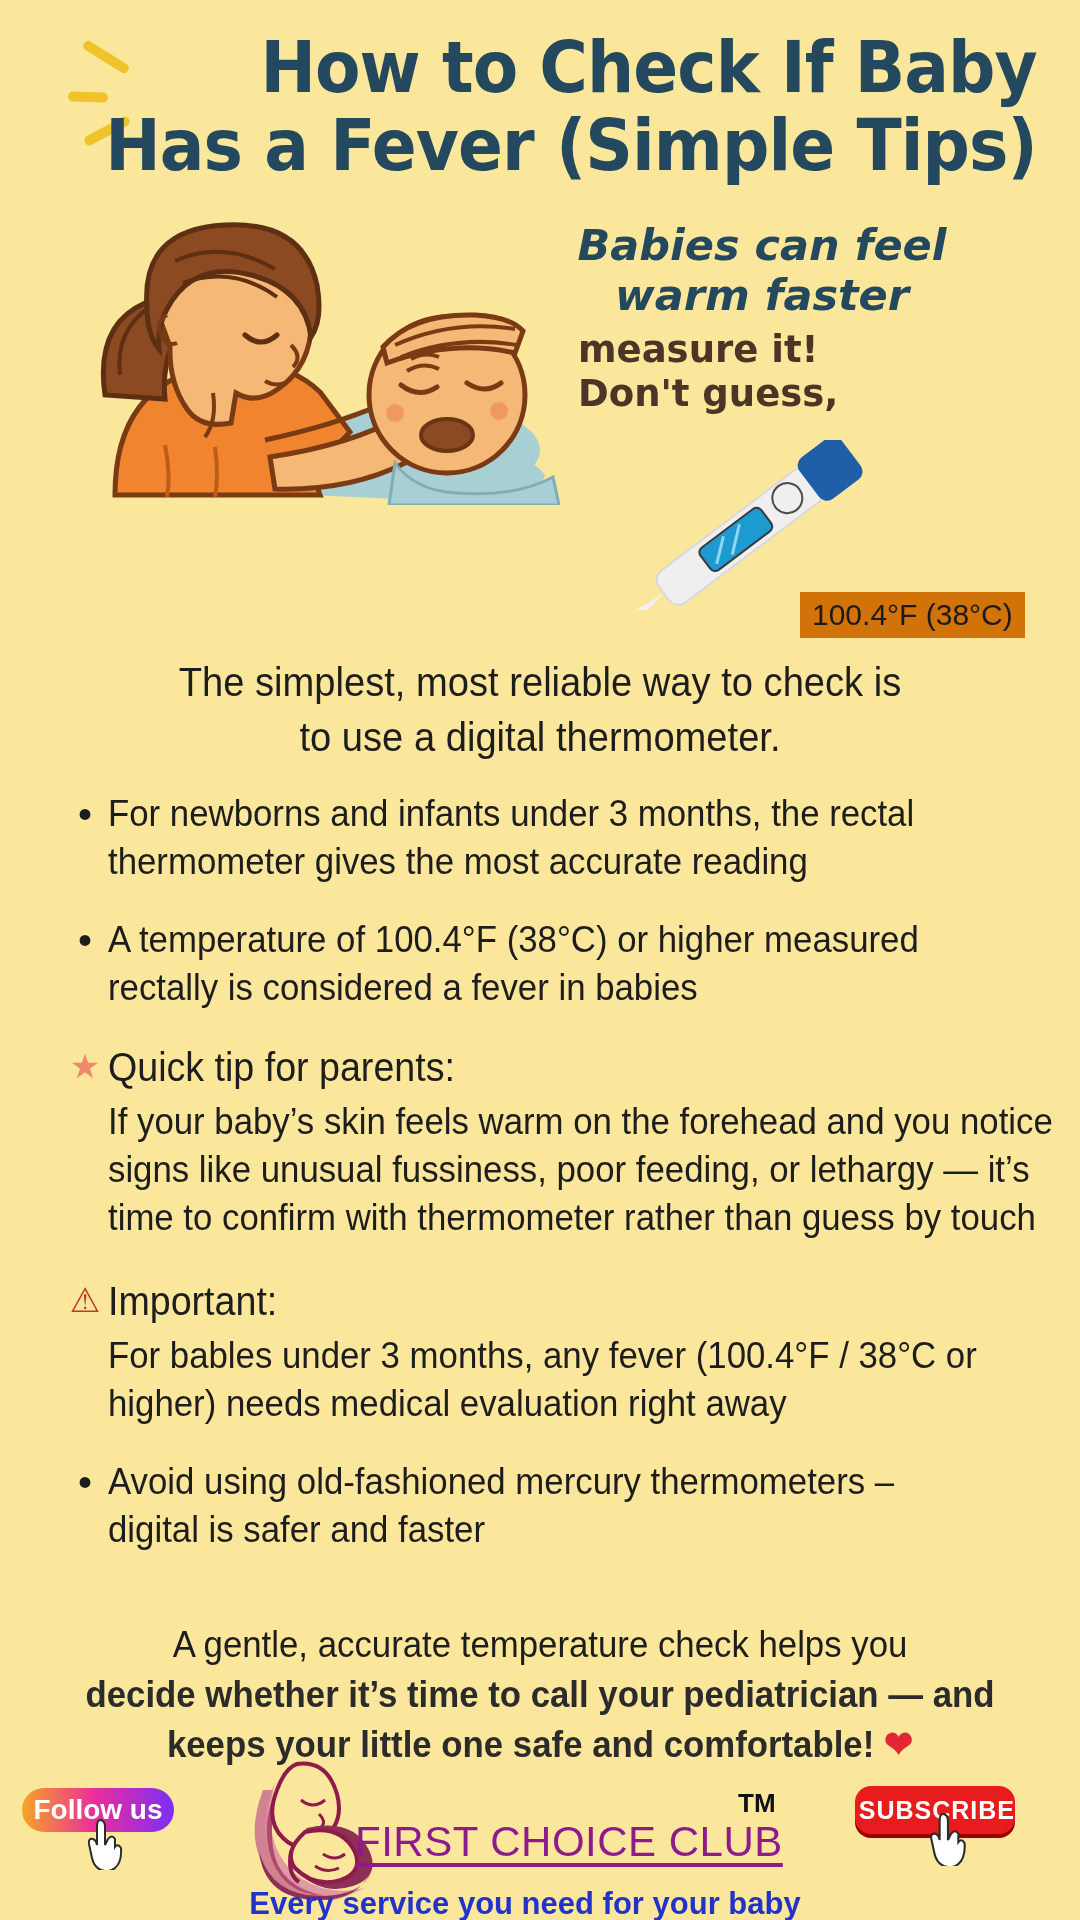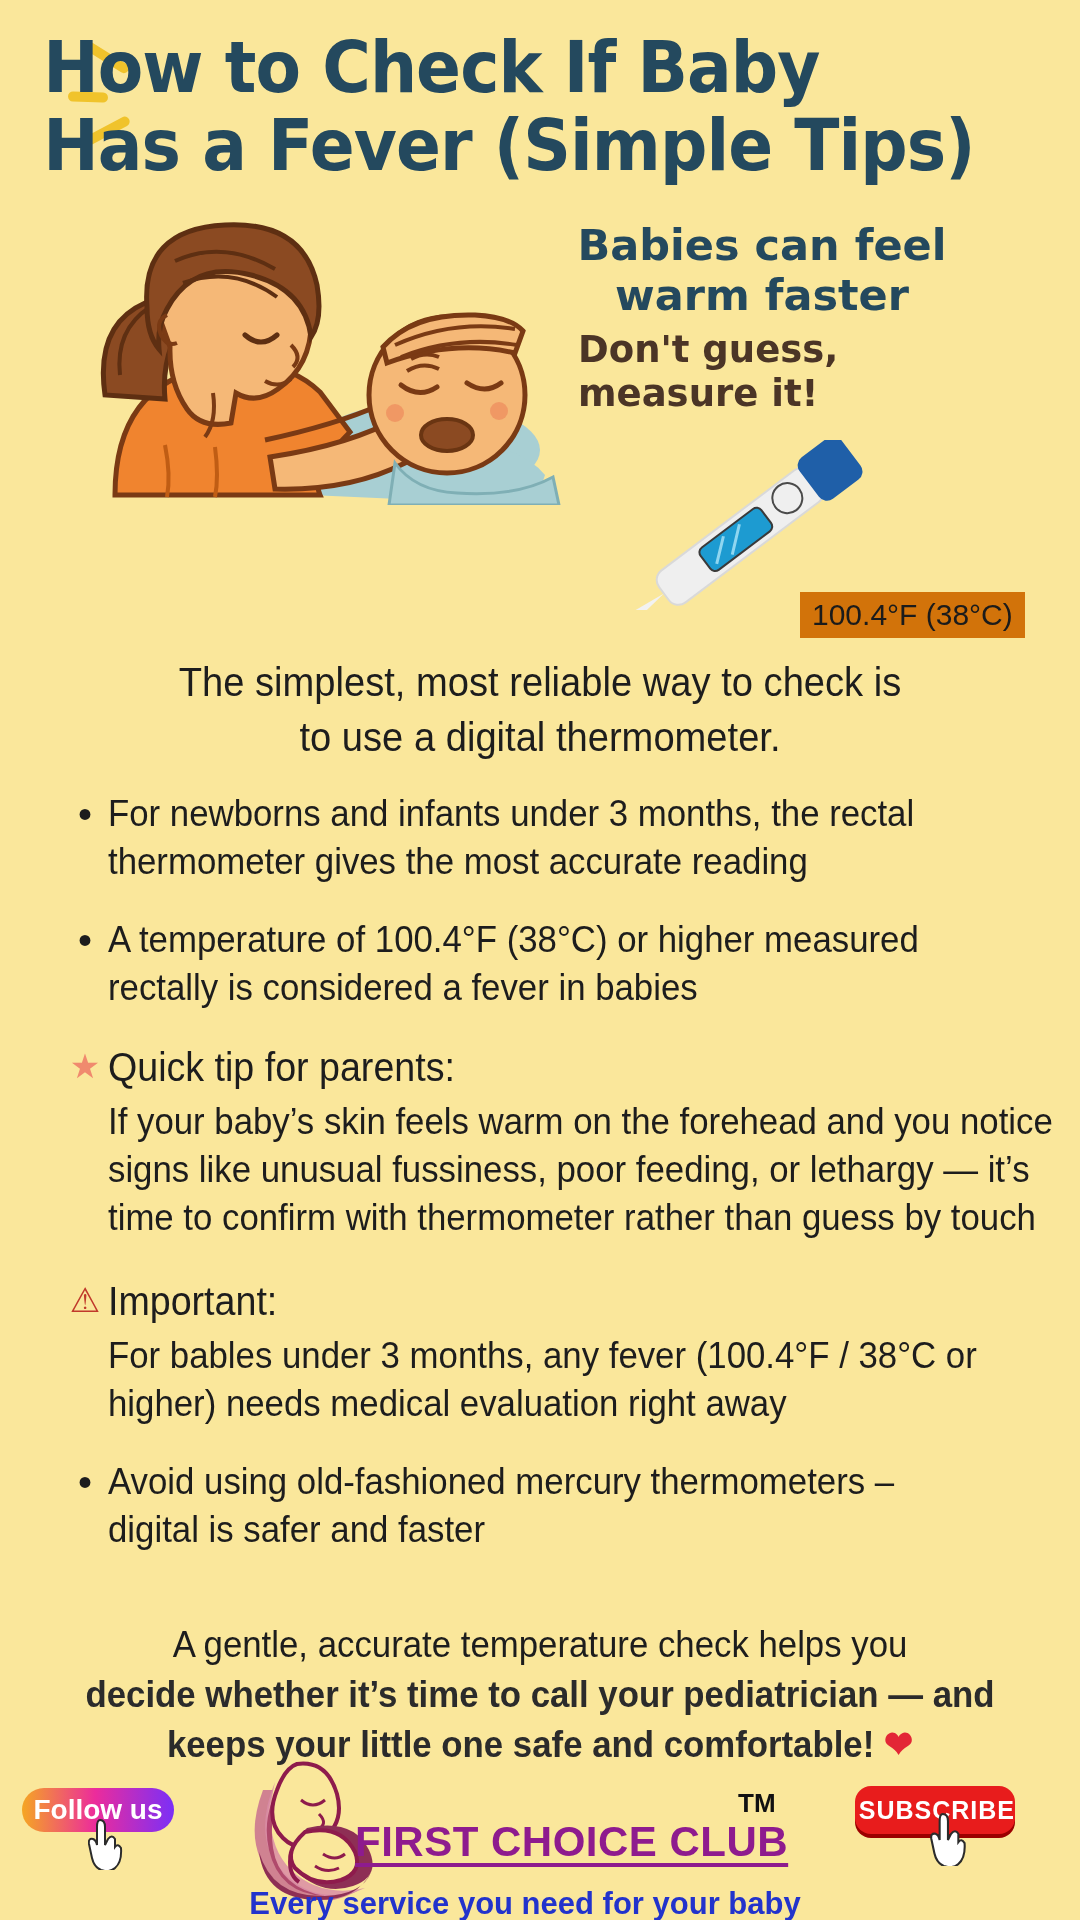--- a/index.html
+++ b/index.html
@@ -7,41 +7,41 @@
     width:1080px;height:1920px;
     background:#FAE79B;
     font-family:"Liberation Sans", sans-serif;
     overflow:hidden;
     position:relative;
   }
   .page{position:relative;width:1080px;height:1920px;background:#FAE79B;}
 
   
   .title-block{
-    position:absolute;left:0;top:28px;width:1080px;text-align:left;
+    position:absolute;left:0;top:28px;width:1080px;text-align:right;
   }
   .title-line{
     font-family:"DejaVu Sans", sans-serif;
     font-weight:700;
     color:#24495E;
     font-size:72px;
     line-height:78px;
     letter-spacing:-1px;
     transform:scaleX(0.92);
   }
   .sparkles{position:absolute;left:62px;top:34px;width:110px;height:110px;}
   .spark{position:absolute;background:#F0C32B;border-radius:6px;height:10px;}
   .spark.s1{width:52px;left:18px;top:18px;transform:rotate(32deg);}
   .spark.s2{width:40px;left:6px;top:58px;transform:rotate(2deg);}
   .spark.s3{width:50px;left:20px;top:92px;transform:rotate(-28deg);}
 
   
   .illus{position:absolute;left:95px;top:195px;width:470px;height:310px;}
   .side-head{
-    position:absolute;left:552px;top:220px;width:420px;text-align:center;
+    position:absolute;left:552px;top:220px;width:420px;text-align:center;font-style:italic;
   }
   .side-head .l{
     font-family:"DejaVu Sans", sans-serif;font-weight:700;color:#24495E;
     font-size:43px;line-height:50px;
   }
   .sub-head{
     position:absolute;left:578px;top:328px;width:340px;text-align:left;
   }
   .sub-head .l{
     font-family:"DejaVu Sans", sans-serif;font-weight:700;color:#4B3526;
@@ -110,21 +110,21 @@
     position:absolute;left:22px;top:28px;width:152px;height:44px;
     border-radius:22px;
     background:linear-gradient(90deg,#F5A623 0%,#EC2C9B 48%,#7B2FF7 100%);
     color:#fff;font-size:28px;font-weight:700;
     display:flex;align-items:center;justify-content:center;
   }
   .hand-follow{position:absolute;left:88px;top:58px;width:36px;height:52px;}
   .logo{position:absolute;left:245px;top:0px;width:130px;height:140px;}
   .brand{
     position:absolute;left:355px;top:58px;
-    color:#8E1B8E;font-weight:700;font-size:42px;letter-spacing:0.5px;
+    color:#8E1B8E;font-weight:400;font-size:42px;letter-spacing:0.5px;
     text-decoration:underline;text-decoration-thickness:4px;text-underline-offset:7px;
   }
   .tm{
     position:absolute;left:738px;top:28px;color:#111;font-size:26px;font-weight:700;text-align:center;
   }
   .tagline{
     position:absolute;left:245px;top:126px;width:560px;text-align:center;
     color:#2233CC;font-weight:700;font-size:31px;
   }
   .sub-btn{
@@ -208,22 +208,22 @@
       <path d="M300 268 q20 28 62 30 q60 4 96 -16 l6 28 l-170 0 z" fill="#A8CFD3" stroke="#7FAFB5" stroke-width="3"></path>
     </svg>
   </div>
 
   <div class="side-head">
     <div class="l">Babies can feel</div>
     <div class="l">warm faster</div>
   </div>
 
   <div class="sub-head">
+    <div class="l">measure it!</div>
     <div class="l">Don't guess,</div>
-    <div class="l">measure it!</div>
   </div>
 
   <div class="thermo">
     <svg width="300" height="170" viewBox="0 0 300 170" xmlns="http://www.w3.org/2000/svg">
       <g transform="rotate(-37 150 85)">
         <rect x="40" y="68" width="190" height="40" rx="12" fill="#EFEFEF" stroke="#D9D9D9" stroke-width="2"></rect>
         <path d="M40 88 L-18 95 L-18 81 Z" fill="#F2F2F2"></path>
         <rect x="-34" y="78" width="26" height="20" rx="9" fill="#1D9BD1"></rect>
         <path d="M-30 84 l14 0" stroke="#6FC6EA" stroke-width="2"></path>
         <rect x="222" y="62" width="52" height="52" rx="10" fill="#1F5FA8"></rect>

